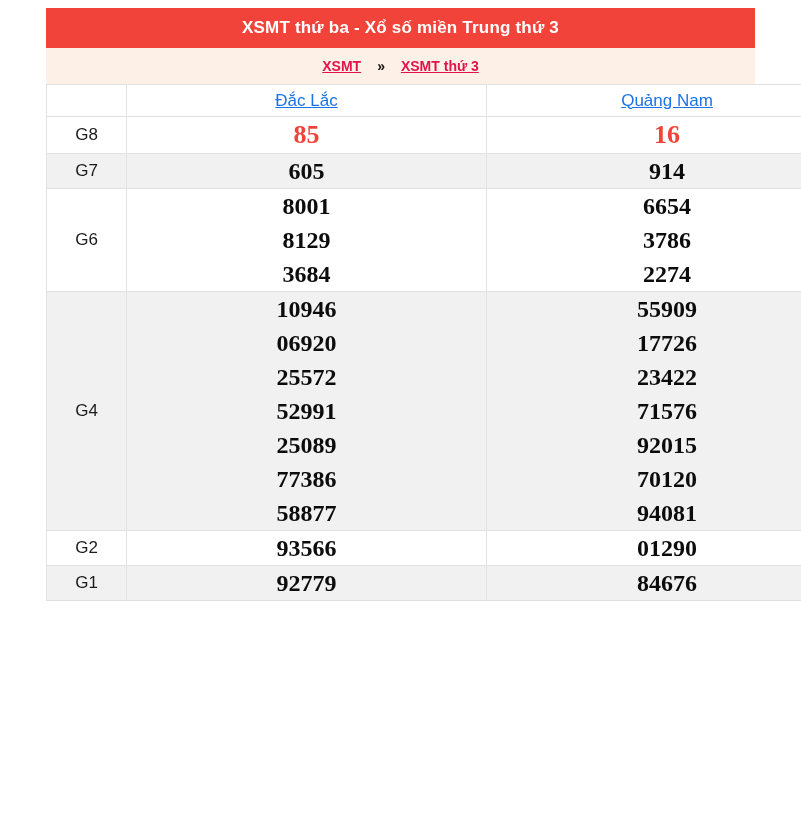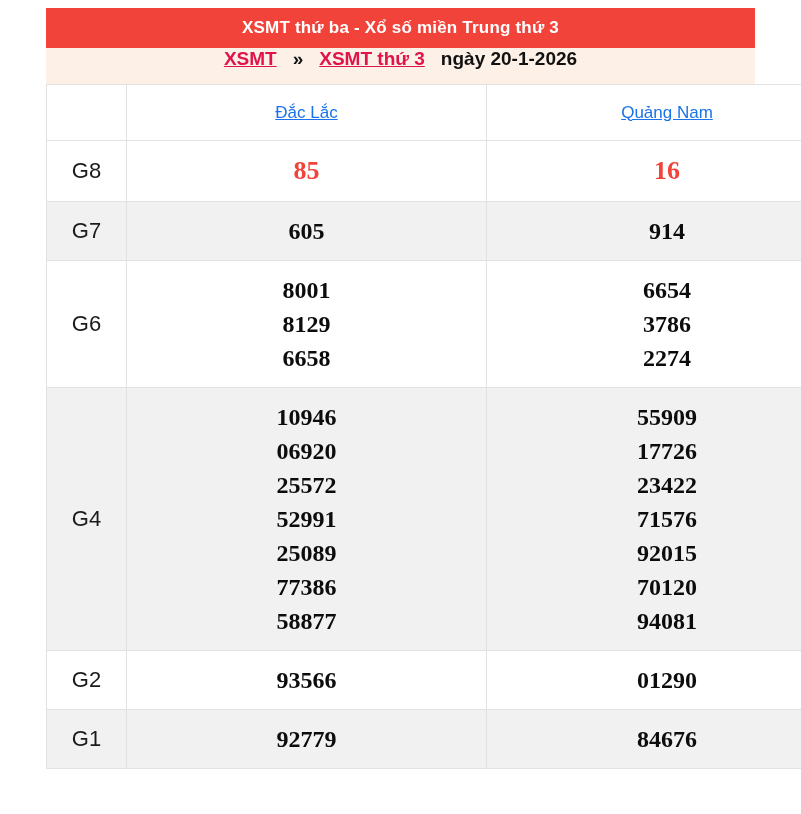--- a/index.html
+++ b/index.html
@@ -25,23 +25,24 @@
     margin: 0;
     color: #ffffff;
     font-size: 17px;
     font-weight: bold;
     letter-spacing: 0.2px;
   }
   .breadcrumb {
     background: var(--breadcrumb-bg, #fdf0e6);
     height: 36px;
     display: flex;
+    align-items: center;
     justify-content: center;
     gap: 16px;
-    font-size: 19px;
+    font-size: 14px;
     font-weight: bold;
     color: #111;
   }
   .breadcrumb a {
     color: var(--link-red, #e0134a);
     text-decoration: underline;
     cursor: pointer;
   }
   table.results {
     width: 100%;
@@ -49,38 +50,38 @@
     table-layout: fixed;
   }
   table.results col.c-label { width: 80px; }
   table.results col.c-dl    { width: 360px; }
   table.results col.c-qn    { width: 361px; }
   table.results th,
   table.results td {
     border: 1px solid var(--border, #e2e2e2);
     text-align: center;
     vertical-align: middle;
-    padding: 12px;
+    padding: 0;
   }
   thead th {
     height: 31px;
     background: #ffffff;
     font-weight: bold;
     font-size: 17px;
   }
   thead th a {
     color: var(--link-blue, #1a73e8);
     text-decoration: underline;
     font-weight: normal;
     cursor: pointer;
   }
   tbody tr:nth-child(even) { background: var(--row-alt, #f1f1f1); }
   tbody tr:nth-child(odd)  { background: #ffffff; }
   td.label {
-    font-size: 22px;
+    font-size: 17px;
     color: #1b1b1b;
     font-weight: normal;
   }
   td.cell { padding: 5px 0; }
   .num {
     font-size: 24px;
     font-weight: bold;
     line-height: 34px;
     color: #0c0c0c;
     font-family: Liberation Serif, serif;
@@ -95,21 +96,20 @@
 <div class="page">
 
   <header class="titlebar">
     <h1>XSMT thứ ba - Xổ số miền Trung thứ 3</h1>
   </header>
 
   <nav class="breadcrumb">
     <a>XSMT</a>
     <span>»</span>
     <a>XSMT thứ 3</a>
-    <span>ngày 20-1-2026</span>
   </nav>
 
   <table class="results">
     <colgroup>
       <col class="c-label">
       <col class="c-dl">
       <col class="c-qn">
     </colgroup>
     <thead>
       <tr>
@@ -139,21 +139,21 @@
           </td>
           <td class="cell">
             <div class="num">914</div>
           </td>
         </tr>
         <tr>
           <td class="label">G6</td>
           <td class="cell">
             <div class="num">8001</div>
             <div class="num">8129</div>
-            <div class="num">6658</div>
+            <div class="num">3684</div>
           </td>
           <td class="cell">
             <div class="num">6654</div>
             <div class="num">3786</div>
             <div class="num">2274</div>
           </td>
         </tr>
         <tr>
           <td class="label">G4</td>
           <td class="cell">

